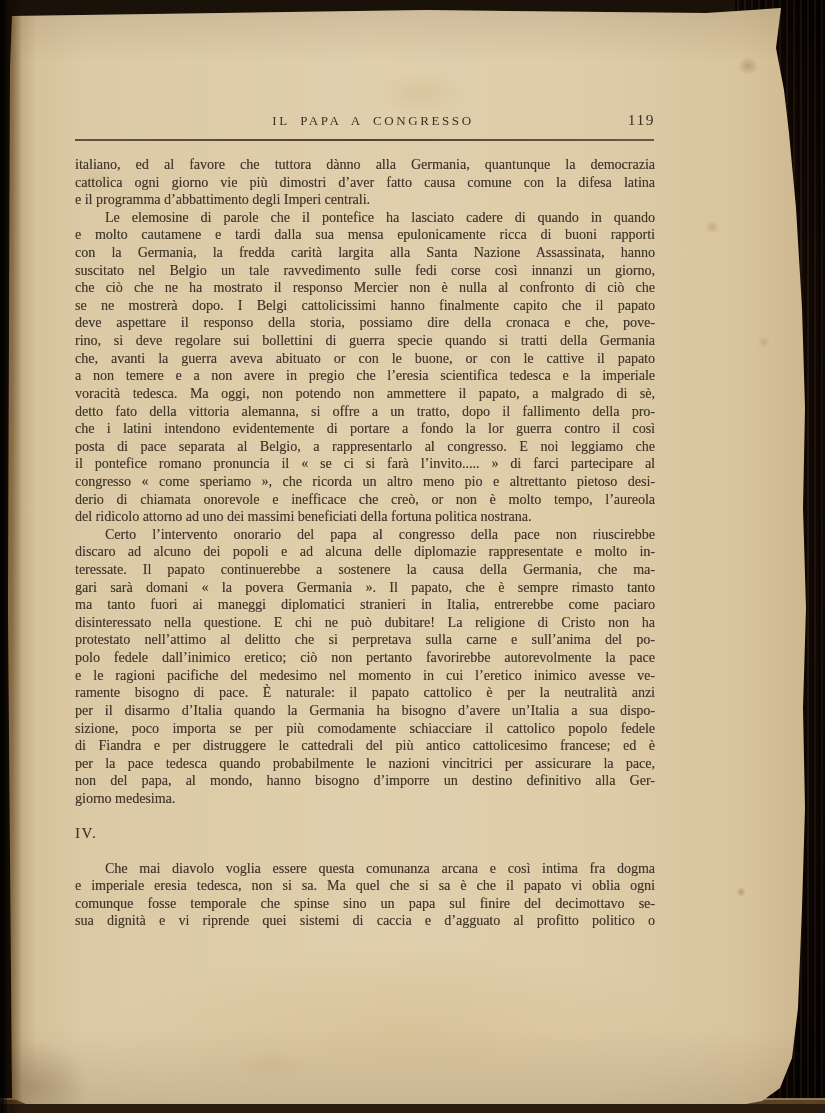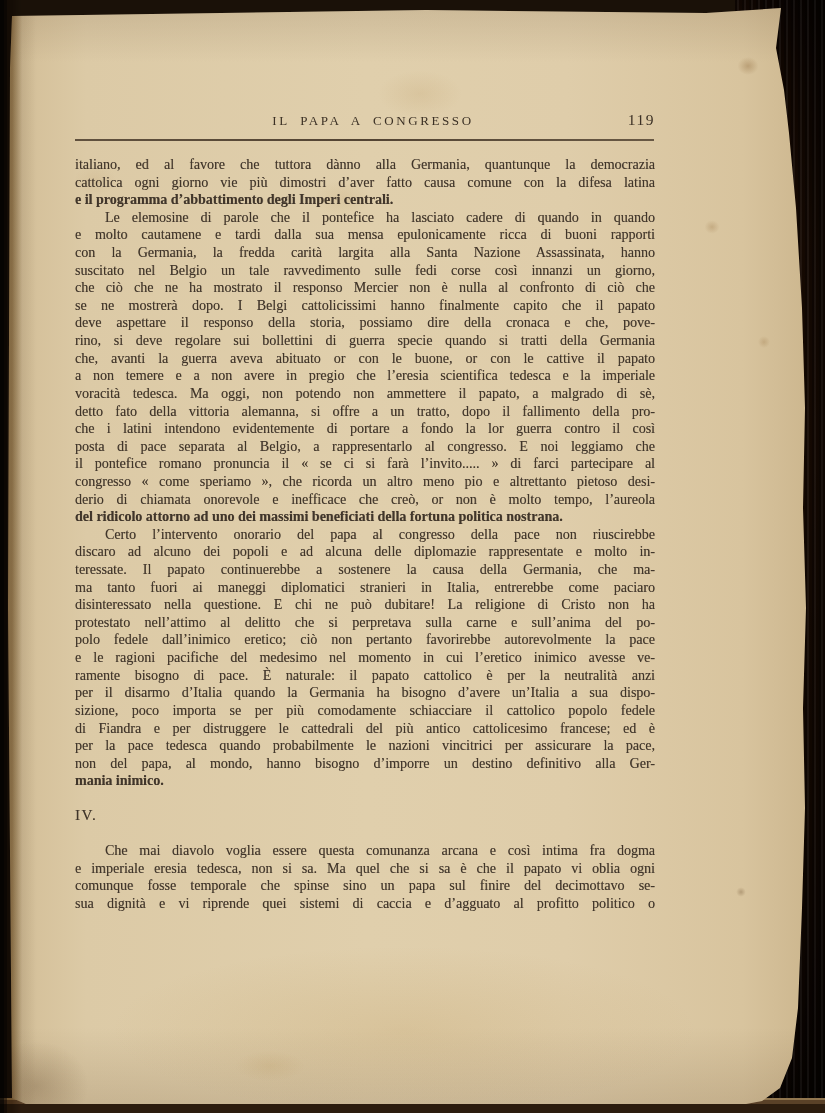--- a/index.html
+++ b/index.html
@@ -59,21 +59,21 @@
   }
   .page-number{position:absolute;right:0;top:1px;font-size:15.5px;letter-spacing:1.5px;text-align:right;}
   .header-rule{position:absolute;left:69px;top:131px;width:579px;height:2px;
     background:linear-gradient(90deg,rgba(75,60,44,.85),rgba(75,60,44,.95) 50%,rgba(75,60,44,.8));}
   .body{
     position:absolute;left:69px;top:148px;width:580px;
     font-size:14px;line-height:17.62px;color:#40352a;
     text-shadow:0.3px 0.3px 0.6px rgba(64,53,42,.45);
   }
   .line{text-align:justify;text-align-last:justify;height:17.62px;overflow:hidden;white-space:normal;}
-  .line-end{text-align:left;text-align-last:left;font-weight:bold;}
+  .line-end{text-align:left;text-align-last:left;}
   .line-indent{text-indent:30px;}
   .section-heading{
     text-align:left;font-size:15px;letter-spacing:1.5px;
     margin-top:17px;margin-bottom:17px;height:18px;
   }
 </style>
 </head>
 <body>
 
 <div class="scan">
@@ -110,32 +110,33 @@
           <div class="line">posta di pace separata al Belgio, a rappresentarlo al congresso. E noi leggiamo che</div>
           <div class="line">il pontefice romano pronuncia il « se ci si farà l’invito..... » di farci partecipare al</div>
           <div class="line">congresso « come speriamo », che ricorda un altro meno pio e altrettanto pietoso desi-</div>
           <div class="line">derio di chiamata onorevole e inefficace che creò, or non è molto tempo, l’aureola</div>
           <div class="line line-end">del ridicolo attorno ad uno dei massimi beneficiati della fortuna politica nostrana.</div>
         </div>
         <div class="paragraph">
           <div class="line line-indent">Certo l’intervento onorario del papa al congresso della pace non riuscirebbe</div>
           <div class="line">discaro ad alcuno dei popoli e ad alcuna delle diplomazie rappresentate e molto in-</div>
           <div class="line">teressate. Il papato continuerebbe a sostenere la causa della Germania, che ma-</div>
+          <div class="line">gari sarà domani « la povera Germania ». Il papato, che è sempre rimasto tanto</div>
           <div class="line">ma tanto fuori ai maneggi diplomatici stranieri in Italia, entrerebbe come paciaro</div>
           <div class="line">disinteressato nella questione. E chi ne può dubitare! La religione di Cristo non ha</div>
           <div class="line">protestato nell’attimo al delitto che si perpretava sulla carne e sull’anima del po-</div>
           <div class="line">polo fedele dall’inimico eretico; ciò non pertanto favorirebbe autorevolmente la pace</div>
           <div class="line">e le ragioni pacifiche del medesimo nel momento in cui l’eretico inimico avesse ve-</div>
           <div class="line">ramente bisogno di pace. È naturale: il papato cattolico è per la neutralità anzi</div>
           <div class="line">per il disarmo d’Italia quando la Germania ha bisogno d’avere un’Italia a sua dispo-</div>
           <div class="line">sizione, poco importa se per più comodamente schiacciare il cattolico popolo fedele</div>
           <div class="line">di Fiandra e per distruggere le cattedrali del più antico cattolicesimo francese; ed è</div>
           <div class="line">per la pace tedesca quando probabilmente le nazioni vincitrici per assicurare la pace,</div>
           <div class="line">non del papa, al mondo, hanno bisogno d’imporre un destino definitivo alla Ger-</div>
-          <div class="line line-end">mania inimico.</div>
+          <div class="line line-end">giorno medesima.</div>
         </div>
         <div class="section-heading">IV.</div>
         <div class="paragraph">
           <div class="line line-indent">Che mai diavolo voglia essere questa comunanza arcana e così intima fra dogma</div>
           <div class="line">e imperiale eresia tedesca, non si sa. Ma quel che si sa è che il papato vi oblia ogni</div>
           <div class="line">comunque fosse temporale che spinse sino un papa sul finire del decimottavo se-</div>
           <div class="line">sua dignità e vi riprende quei sistemi di caccia e d’agguato al profitto politico o</div>
         </div>
       </div>
   </div>

